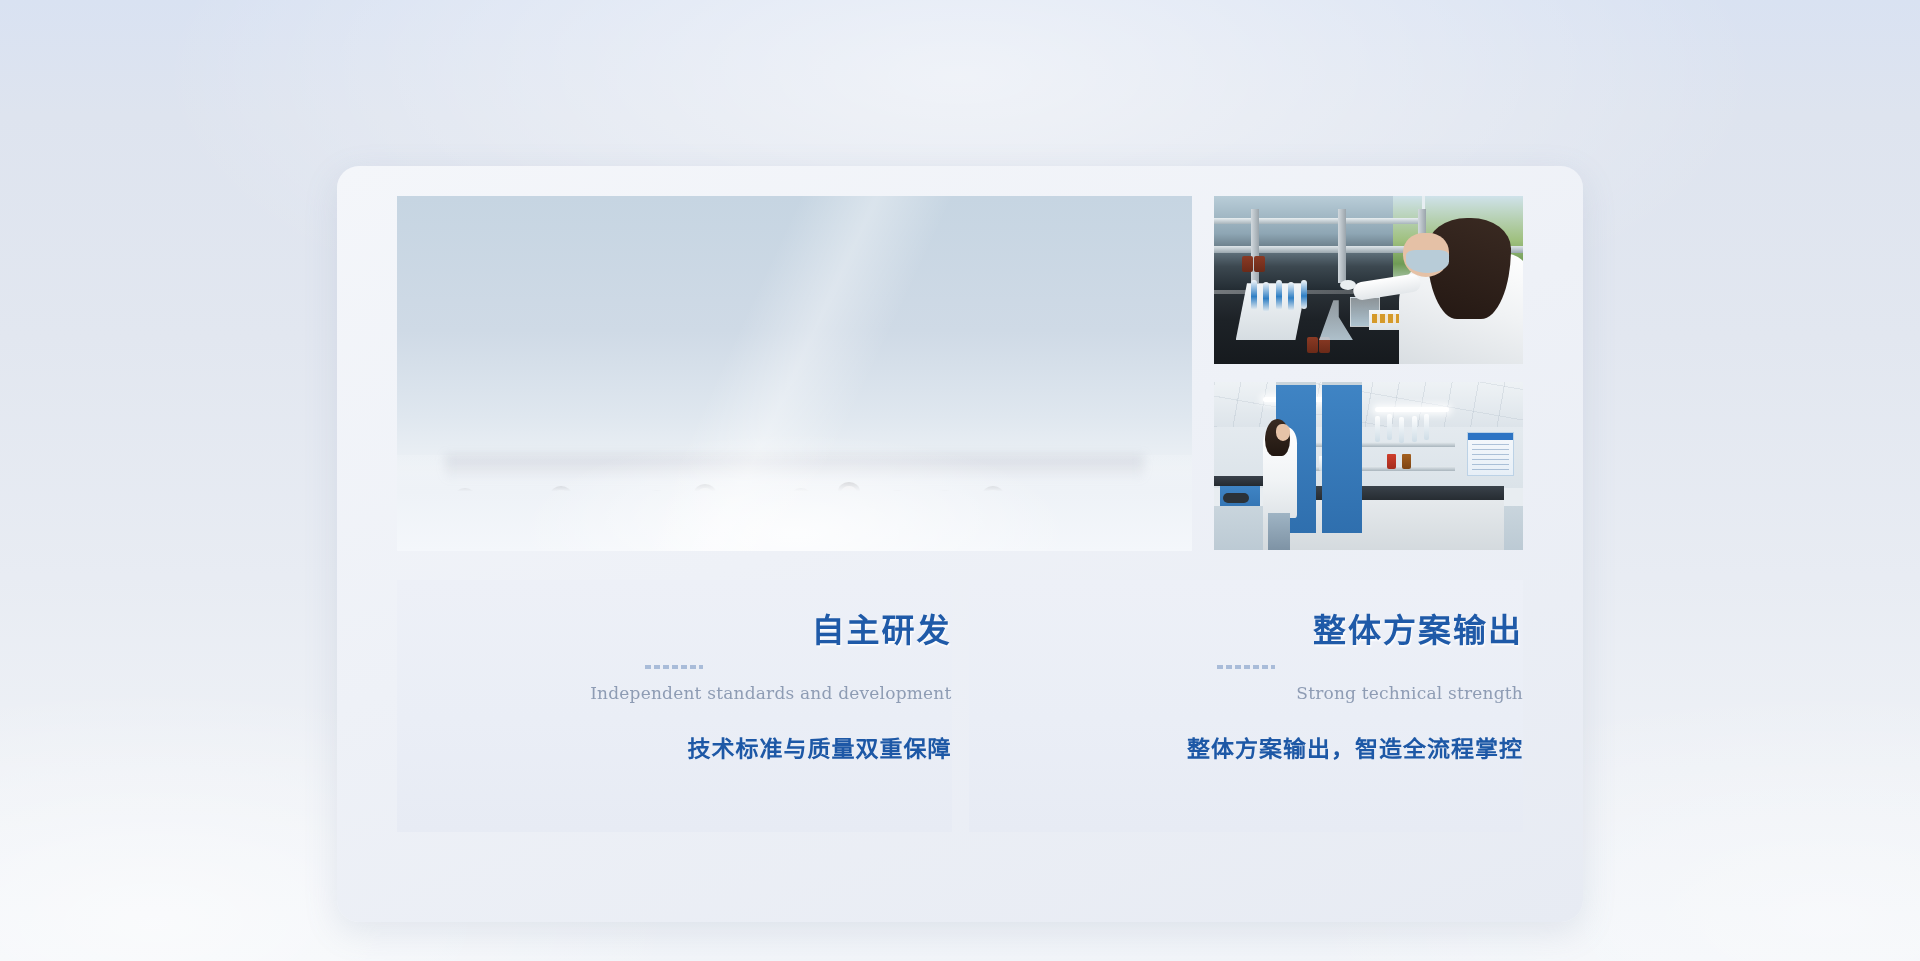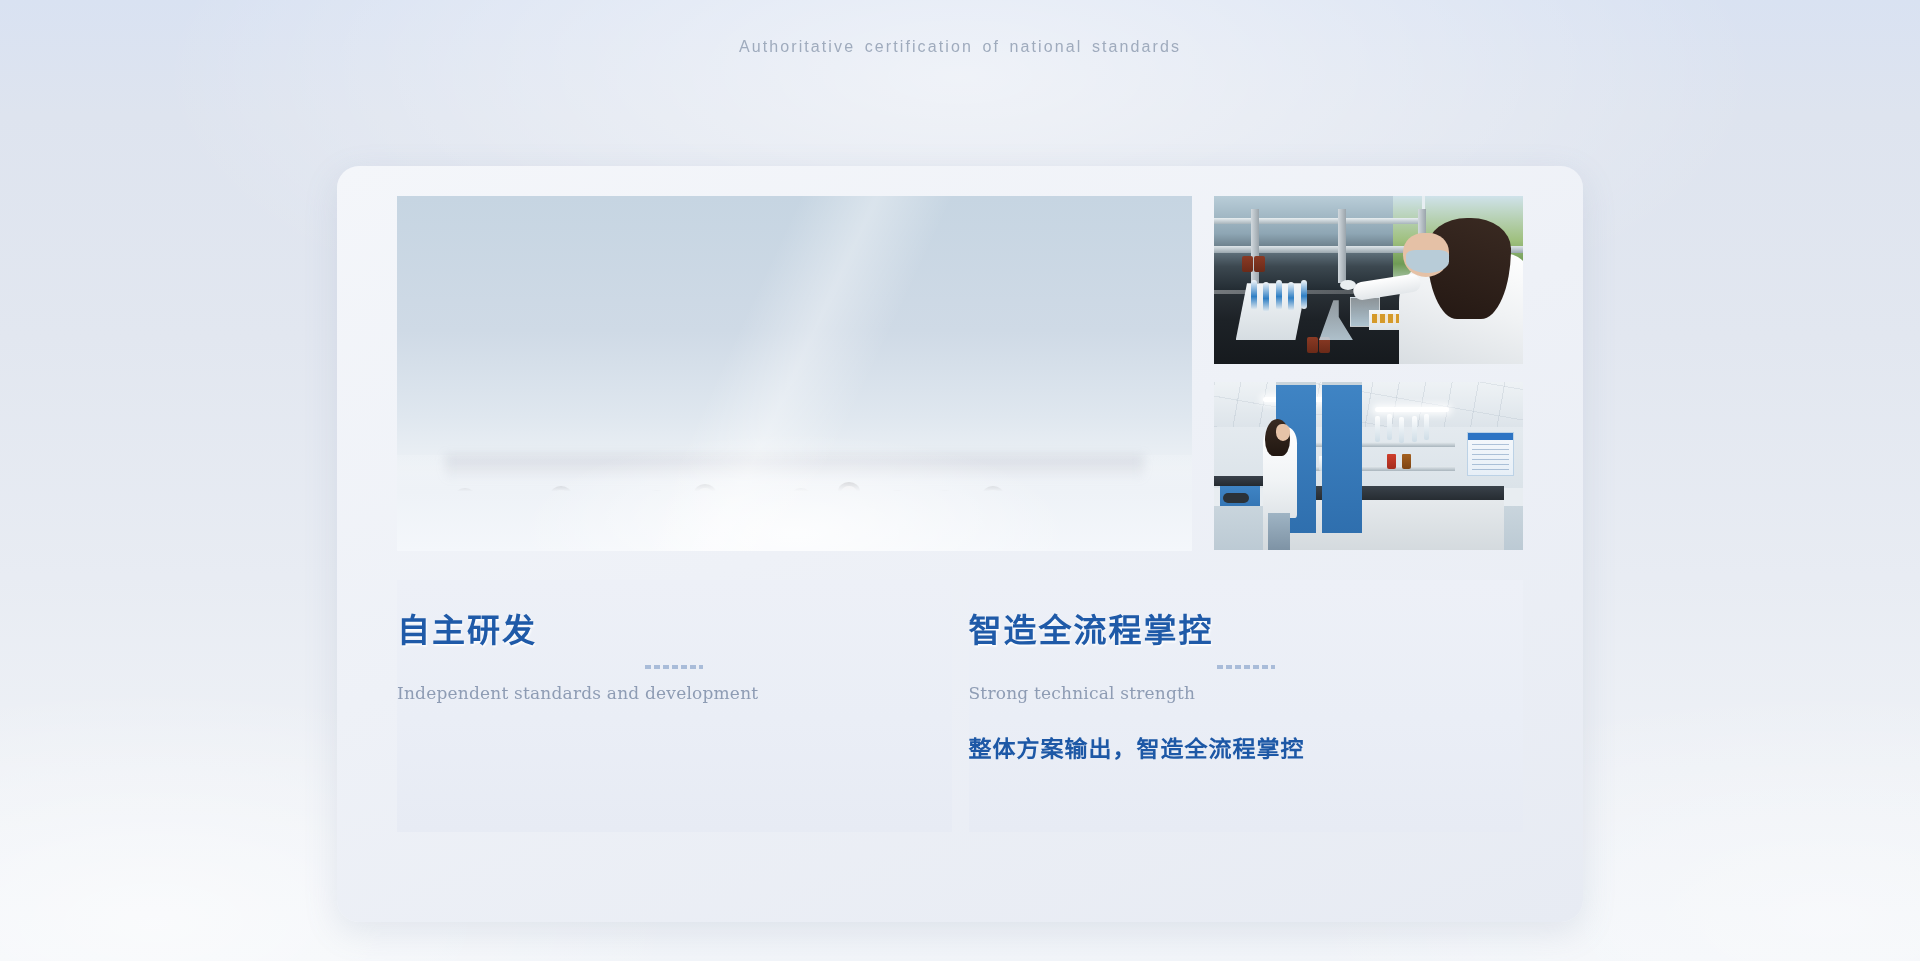--- a/index.html
+++ b/index.html
@@ -395,21 +395,21 @@
     width: 1126px;
     height: 252px;
     display: flex;
     gap: 17px;
   }
 
   .card {
     flex: 1;
     background: linear-gradient(180deg, #edf0f7 0%, #eaeef6 55%, #e7ebf4 100%);
     padding-top: 24px;
-    text-align: left;
+    text-align: right;
   }
 
   .card-title {
     font-family: "DejaVu Serif", "Liberation Serif", serif;
     font-size: 33px;
     font-weight: 700;
     color: #1f5aa8;
     letter-spacing: 2px;
     text-shadow: 1px 2px 2px rgba(255,255,255,0.9);
   }
@@ -439,21 +439,20 @@
     letter-spacing: 1px;
   }
   .card-desc .line { display: block; }
 </style>
 </head>
 <body>
 
 <div class="page-glow"></div>
 
 <div class="header">
-  <div class="main-subtitle">Authoritative certification of national standards</div>
 </div>
 
 <div class="panel">
 
   <div class="media">
 
     <div class="photo photo-main">
       <div class="grp-bg"></div>
       <div class="grp-people">
 
@@ -679,25 +678,26 @@
     </div>
   </div>
 
   <div class="cards">
 
     <div class="card">
       <div class="card-title">自主研发</div>
       <div class="card-divider"></div>
       <div class="card-en">Independent standards and development</div>
       <div class="card-desc">
+        <span class="line">技术标准与质量双重保障</span>
       </div>
     </div>
 
     <div class="card">
-      <div class="card-title">智造全流程掌控</div>
+      <div class="card-title">整体方案输出</div>
       <div class="card-divider"></div>
       <div class="card-en">Strong technical strength</div>
       <div class="card-desc">
         <span class="line">整体方案输出，智造全流程掌控</span>
       </div>
     </div>
 
   </div>
 </div>
 

